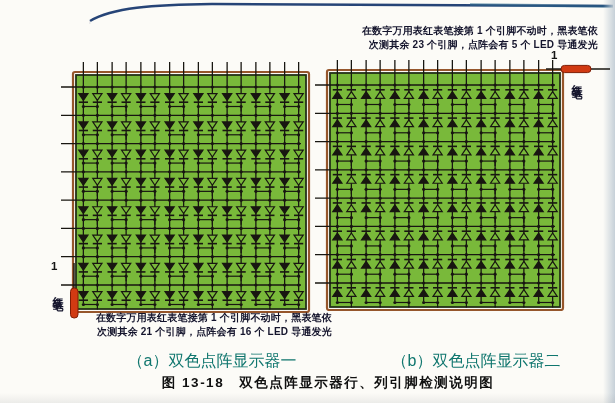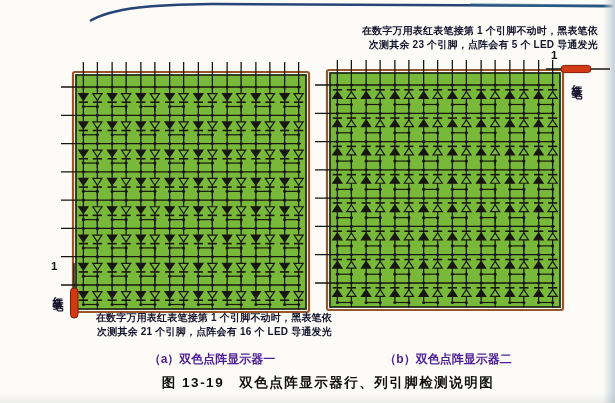--- a/index.html
+++ b/index.html
@@ -1,20 +1,20 @@
 <!DOCTYPE html>
 <html><head>
 <meta charset="utf-8">
 <style>
   html,body{margin:0;padding:0;background:#e9e9e7;}
   .page{position:relative;width:615px;height:403px;background:#fcfbf7;overflow:hidden;
         font-family:"Liberation Sans",sans-serif;}
   .ann{position:absolute;font-weight:bold;font-size:10px;line-height:13.5px;color:#14142c;
        text-align:right;letter-spacing:.2px;white-space:nowrap;}
-  .cap{position:absolute;font-weight:bold;font-size:12px;color:#4c1d95;text-align:center;white-space:nowrap;}
+  .cap{position:absolute;font-weight:normal;font-size:16px;color:#0f766e;text-align:center;white-space:nowrap;}
   .figcap{position:absolute;font-weight:bold;font-size:13.5px;color:#101010;text-align:center;
           letter-spacing:1.5px;white-space:nowrap;}
   .pinlbl{position:absolute;font-weight:bold;font-size:11.5px;color:#151515;}
   .vtext{position:absolute;writing-mode:vertical-rl;text-orientation:upright;font-weight:bold;
          font-size:11px;line-height:12px;color:#14142c;letter-spacing:2px;}
   .msvg{position:absolute;}
   .edge-right{position:absolute;right:0;top:0;width:12px;height:100%;
               background:linear-gradient(to right,rgba(198,208,216,0),#c6d0d8);}
   .edge-bottom{position:absolute;left:0;bottom:0;width:100%;height:10px;
                background:linear-gradient(to bottom,rgba(0,0,0,0),rgba(120,125,130,.12));}
@@ -1389,15 +1389,15 @@
     <rect class="probe-body" x="17" y="3.4" width="30" height="7.2" rx="3.5" stroke-width="1" fill="#d13a12" stroke="#7e1d05"></rect>
   </svg>
   <div class="vtext" style="left:571px;top:75px;">红表笔</div>
 
   <div class="ann" style="left:70px;top:311px;width:262px;">
     <div>在数字万用表红表笔接第 1 个引脚不动时，黑表笔依</div>
     <div>次测其余 21 个引脚，点阵会有 16 个 LED 导通发光</div>
   </div>
 
   <div class="cap" style="left:112px;top:351px;width:200px;">（a）双色点阵显示器一</div>
-  <div class="cap" style="left:348px;top:351px;width:200px;">（b）双色点阵显示器二</div>
-  <div class="figcap" style="left:128px;top:374px;width:400px;">图 13-19　双色点阵显示器行、列引脚检测说明图</div>
+  <div class="cap" style="left:376px;top:351px;width:200px;">（b）双色点阵显示器二</div>
+  <div class="figcap" style="left:128px;top:374px;width:400px;">图 13-18　双色点阵显示器行、列引脚检测说明图</div>
 </div>
 
 </body></html>

